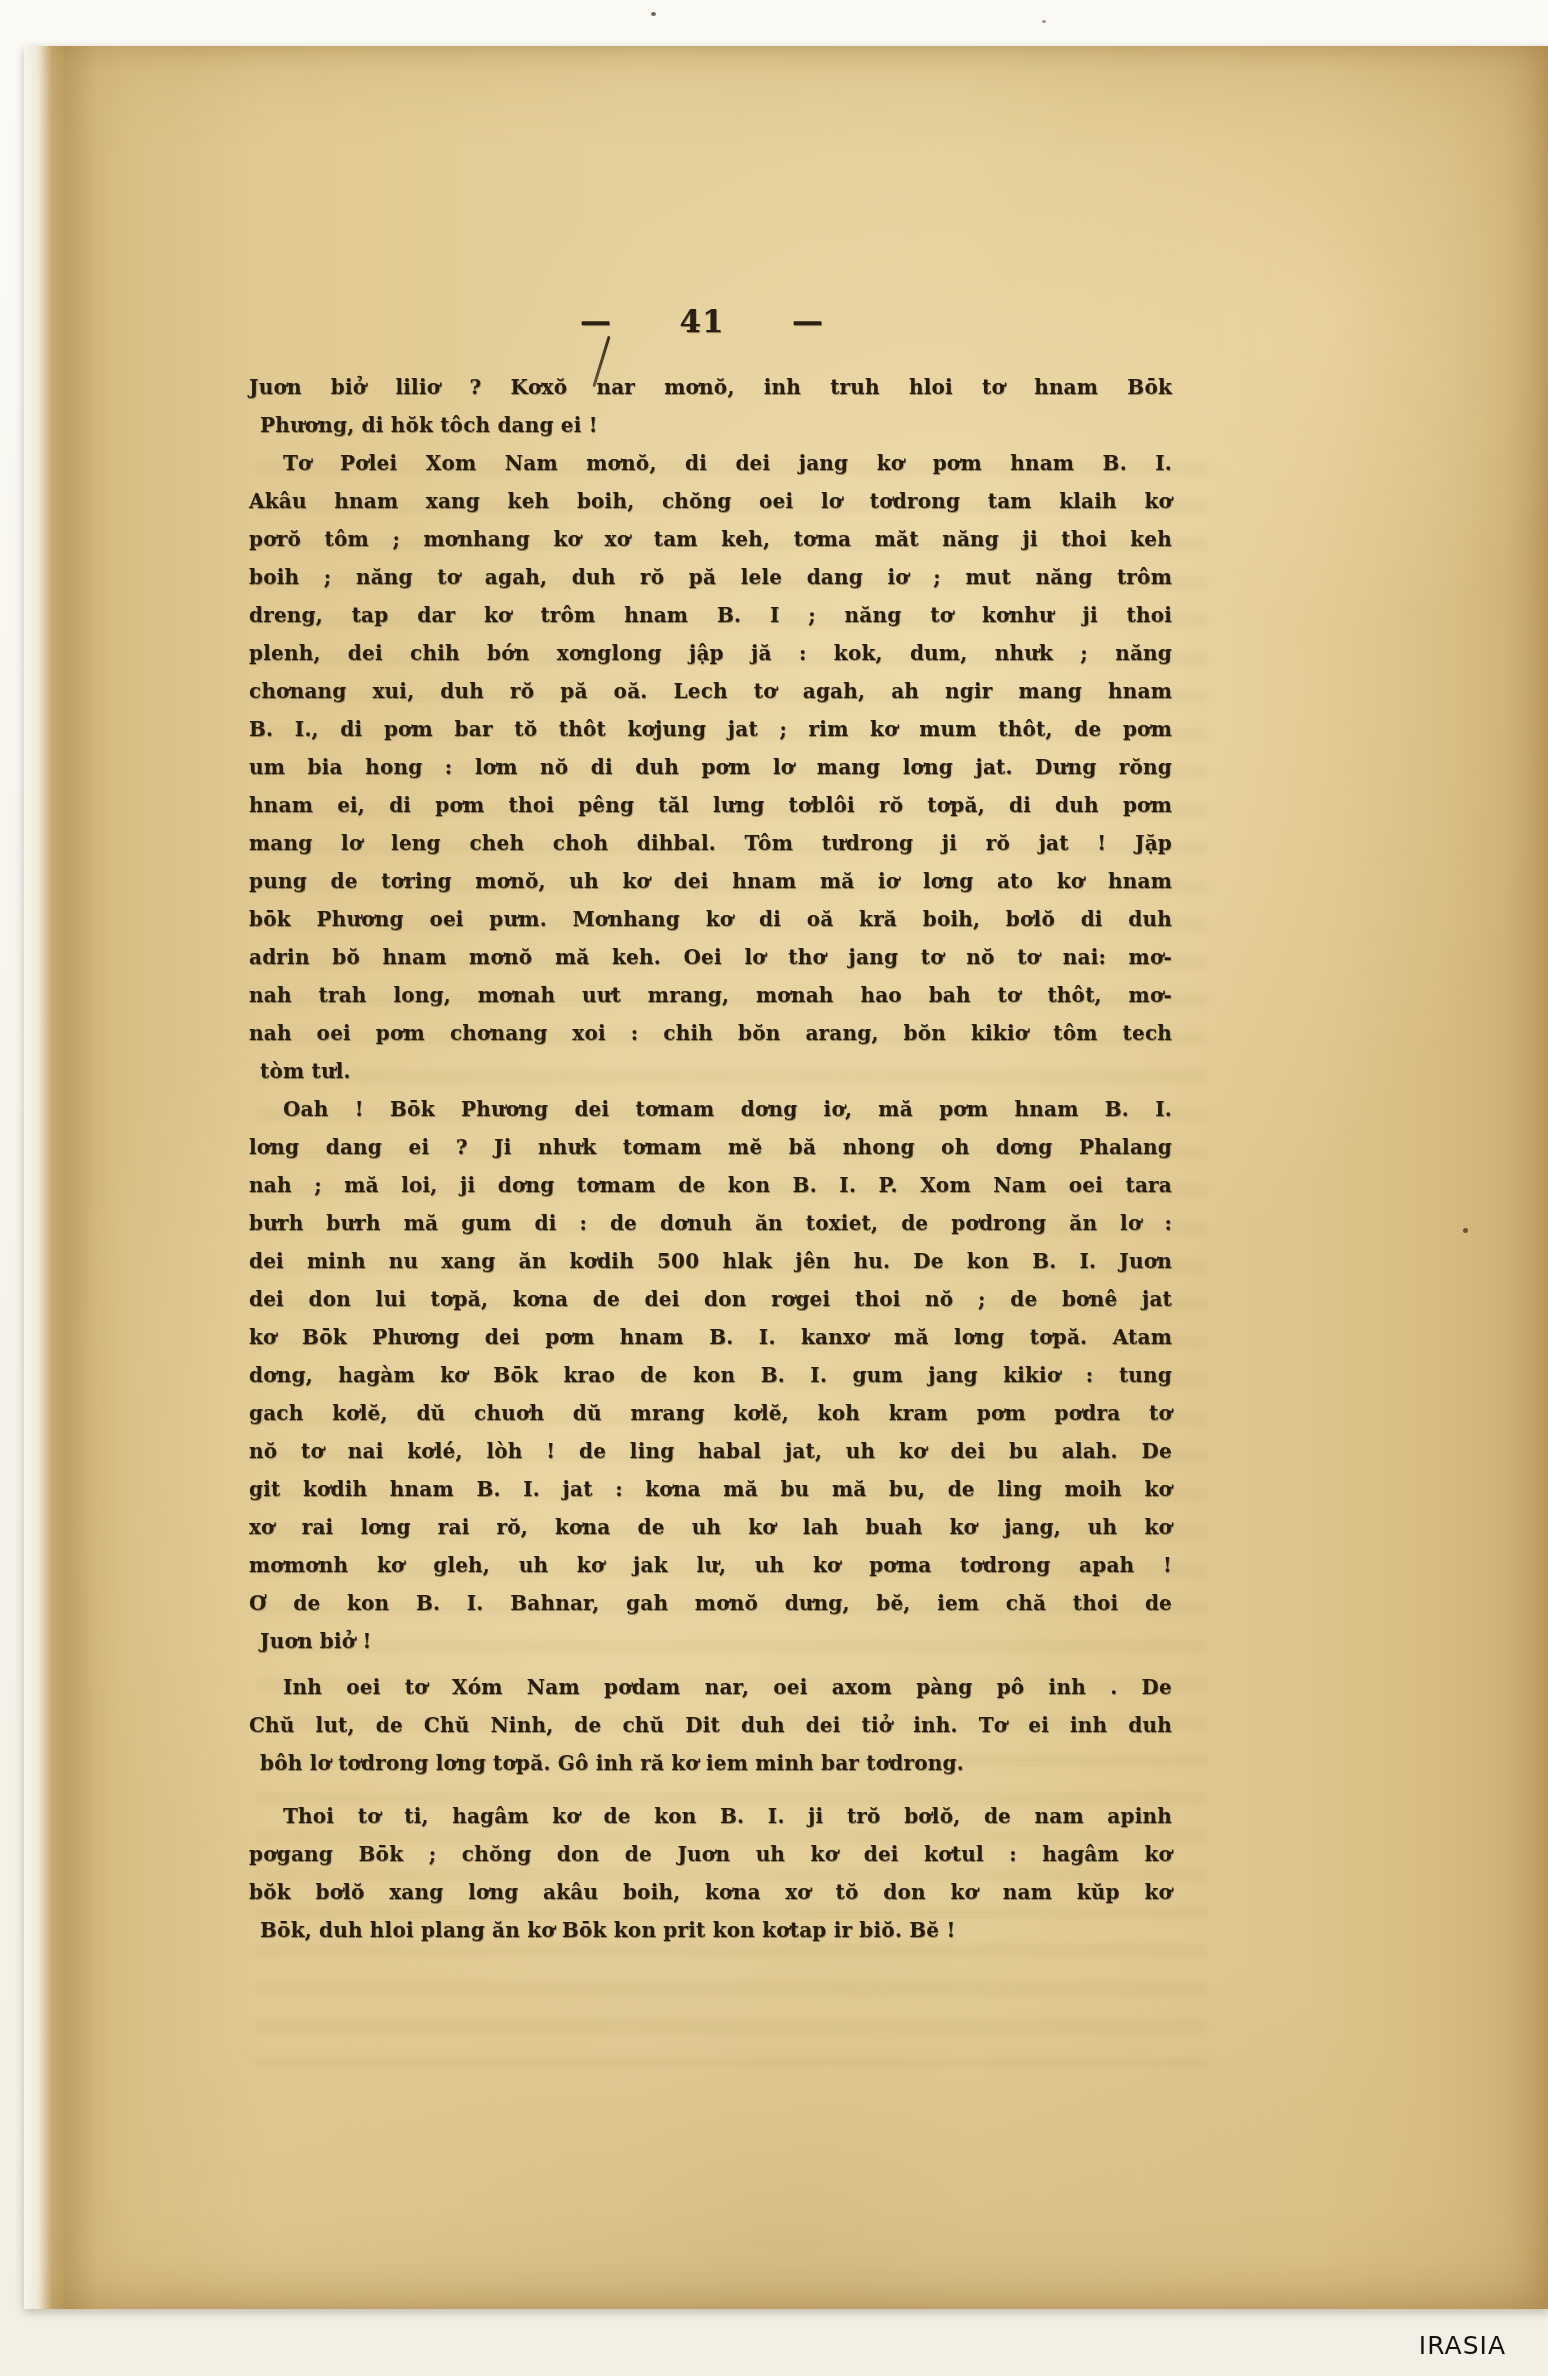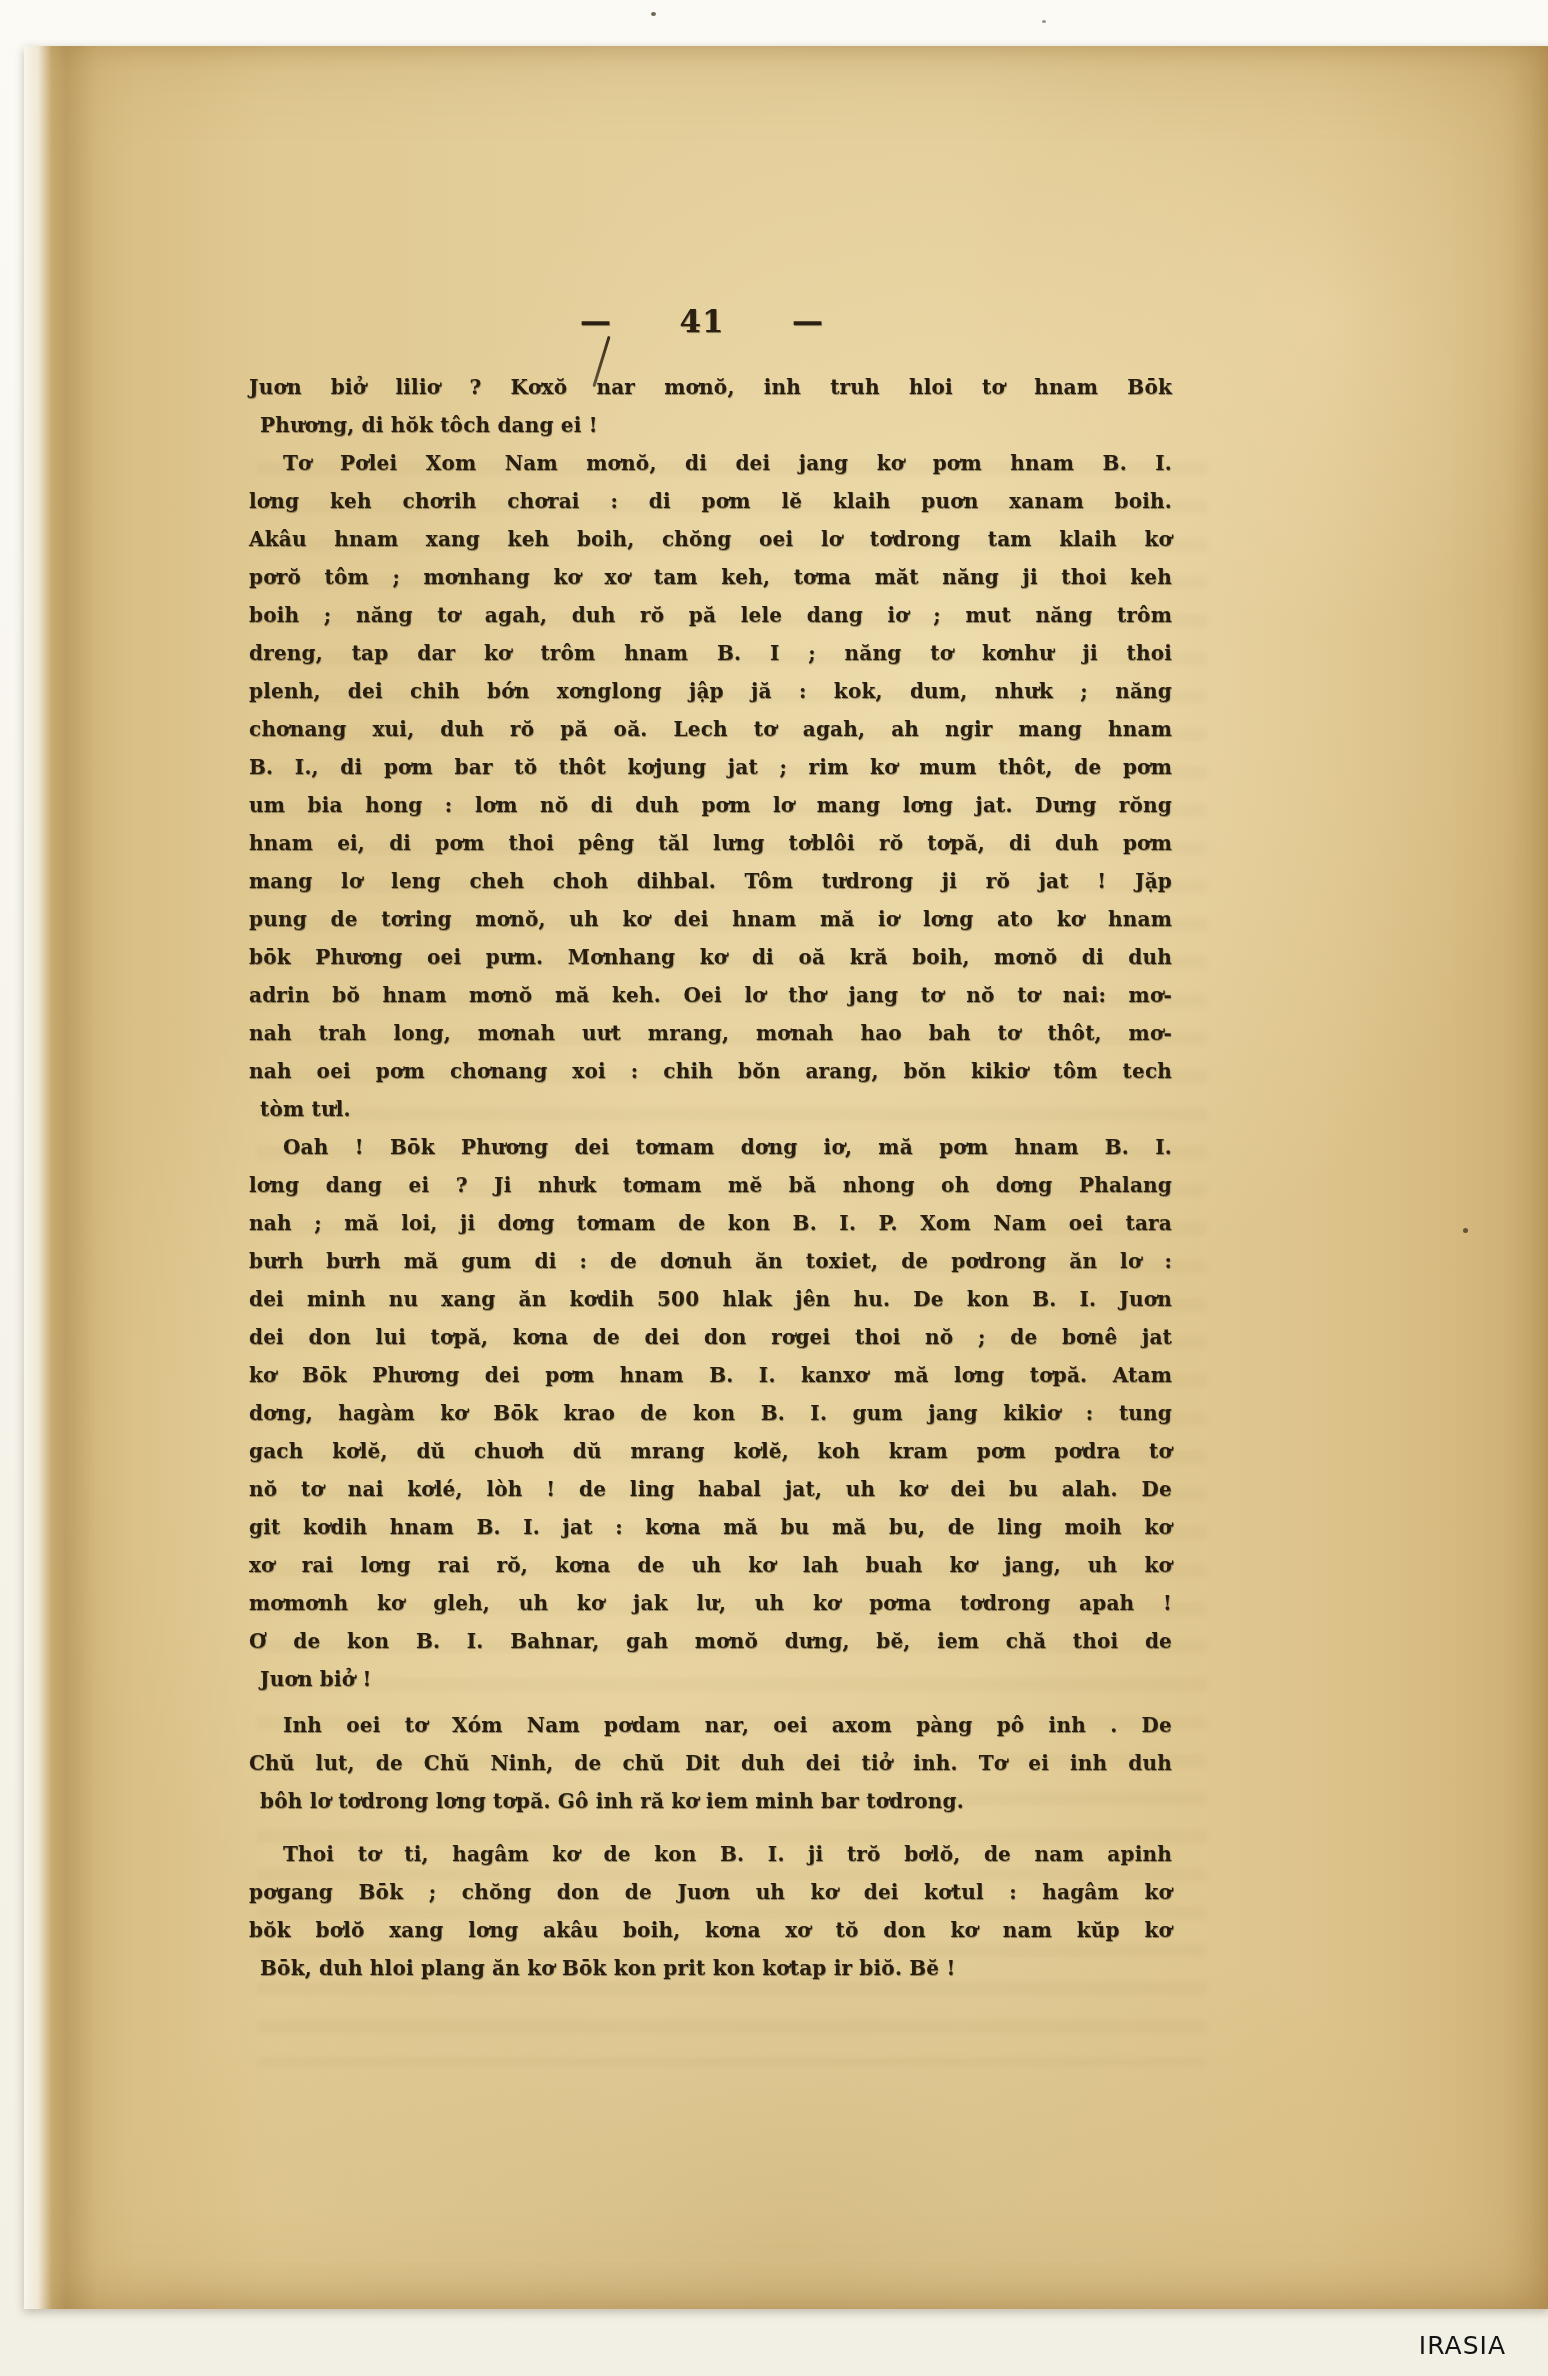--- a/index.html
+++ b/index.html
@@ -106,33 +106,32 @@
   </div>
   <div class="stray-mark"></div>
 
   <div class="text-block">
       <div class="para">
         <div class="line">Juơn biở liliơ ? Kơxŏ nar mơnŏ, inh truh hloi tơ hnam Bōk</div>
         <div class="line last">Phương, di hŏk tôch dang ei !</div>
       </div>
       <div class="para">
         <div class="line first">Tơ Pơlei Xom Nam mơnŏ, di dei jang kơ pơm hnam B. I.</div>
-        <div class="line">lơng keh chơrih chơrai : di pơm lĕ klaih puơn xanam boih.</div>
         <div class="line">Akâu hnam xang keh boih, chŏng oei lơ tơdrong tam klaih kơ</div>
         <div class="line">pơrŏ tôm ; mơnhang kơ xơ tam keh, tơma măt năng ji thoi keh</div>
         <div class="line">boih ; năng tơ agah, duh rŏ pă lele dang iơ ; mut năng trôm</div>
         <div class="line">dreng, tap dar kơ trôm hnam B. I ; năng tơ kơnhư ji thoi</div>
         <div class="line">plenh, dei chih bớn xơnglong jập jă :  kok, dum, nhưk ; năng</div>
         <div class="line">chơnang xui, duh rŏ pă oă.  Lech tơ agah, ah ngir mang hnam</div>
         <div class="line">B. I., di pơm bar tŏ thôt kơjung jat ; rim kơ mum thôt, de pơm</div>
         <div class="line">um bia hong : lơm nŏ di duh pơm lơ mang lơng jat. Dưng rŏng</div>
         <div class="line">hnam ei, di pơm thoi pêng tăl lưng tơblôi rŏ tơpă, di duh pơm</div>
         <div class="line">mang lơ leng cheh choh dihbal.  Tôm tưdrong ji rŏ jat !  Jặp</div>
         <div class="line">pung de tơring mơnŏ, uh kơ dei hnam mă iơ lơng ato kơ hnam</div>
-        <div class="line">bōk Phương oei pưm. Mơnhang kơ di oă kră boih, mơnŏ di duh</div>
+        <div class="line">bōk Phương oei pưm. Mơnhang kơ di oă kră boih, bơlŏ di duh</div>
         <div class="line">adrin bŏ hnam mơnŏ mă keh. Oei lơ thơ jang tơ nŏ tơ nai: mơ-</div>
         <div class="line">nah trah long, mơnah uưt mrang, mơnah hao bah tơ thôt, mơ-</div>
         <div class="line">nah oei pơm chơnang xoi :  chih bŏn arang, bŏn kikiơ tôm tech</div>
         <div class="line last">tòm tưl.</div>
       </div>
       <div class="para">
         <div class="line first">Oah !  Bōk Phương dei tơmam dơng iơ, mă pơm hnam B. I.</div>
         <div class="line">lơng dang ei ? Ji nhưk tơmam mĕ bă nhong oh dơng Phalang</div>
         <div class="line">nah ; mă loi, ji dơng tơmam de kon B. I. P. Xom Nam oei tara</div>
         <div class="line">bưrh bưrh mă gum di :  de dơnuh ăn toxiet, de pơdrong ăn lơ :</div>

